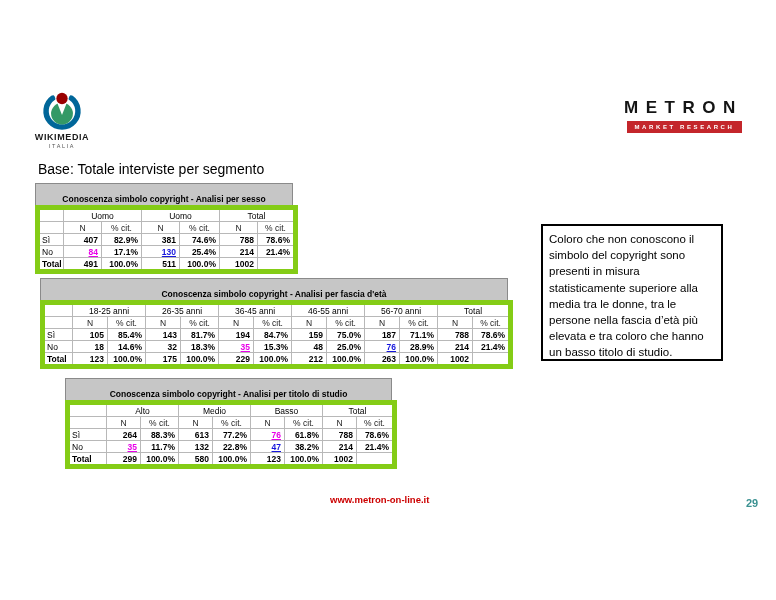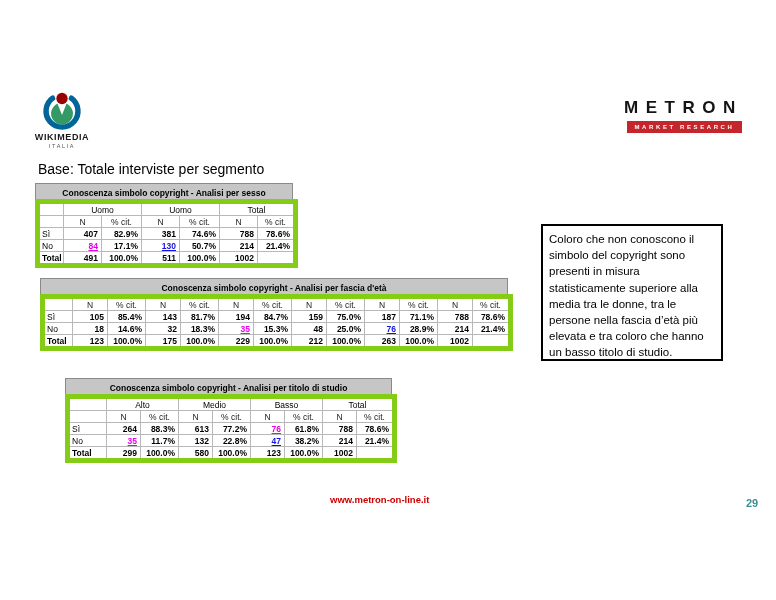--- a/index.html
+++ b/index.html
@@ -18,21 +18,21 @@
            white-space:nowrap;margin-left:3px;}
   .mt-bar{margin-top:3px;margin-left:6px;width:115px;height:12px;background:#c4262b;
           display:flex;align-items:center;justify-content:center;}
   .mt-tag{font-size:6px;font-weight:bold;letter-spacing:2.6px;color:#ffffff;white-space:nowrap;}
 
   .base-note{position:absolute;left:38px;top:161px;font-size:14px;color:#000;}
 
   
   .tblwrap{position:absolute;}
   .tbl-title{background:#c6c6c6;border:1px solid #8a8a8a;border-bottom:none;
-             font-weight:bold;font-size:8.5px;text-align:center;padding:4px 0 1px 0;color:#000;}
+             font-weight:bold;font-size:8.5px;text-align:center;padding:10px 0 1px 0;color:#000;}
   .tblwrap table{border-collapse:collapse;table-layout:fixed;width:100%;
                  border:5px solid #84cc16;background:#fff;}
   .tblwrap td{border:1px solid #b8b8b8;font-size:8.5px;height:11px;padding:0 3px 0 2px;
               overflow:hidden;white-space:nowrap;vertical-align:middle;}
   .tblwrap td.blank{padding:0;}
   .tblwrap td.grp{text-align:center;font-weight:normal;padding:0;}
   .tblwrap td.sub{text-align:center;color:#222;padding:0;}
   .tblwrap td.num{text-align:right;font-weight:bold;}
   .tblwrap td.rowlbl{text-align:left;}
   .tblwrap .b{font-weight:bold;}
@@ -112,21 +112,21 @@
             <td class="num">381</td>
             <td class="num">74.6%</td>
             <td class="num">788</td>
             <td class="num">78.6%</td>
           </tr>
           <tr>
             <td class="rowlbl">No</td>
             <td class="num magenta">84</td>
             <td class="num">17.1%</td>
             <td class="num blue">130</td>
-            <td class="num">50.7%</td>
+            <td class="num">25.4%</td>
             <td class="num">214</td>
             <td class="num">21.4%</td>
           </tr>
           <tr>
             <td class="rowlbl b">Total</td>
             <td class="num">491</td>
             <td class="num">100.0%</td>
             <td class="num">511</td>
             <td class="num">100.0%</td>
             <td class="num">1002</td>
@@ -148,20 +148,29 @@
           <col style="width: 35px;">
           <col style="width: 38px;">
           <col style="width: 35px;">
           <col style="width: 38px;">
           <col style="width: 35px;">
           <col style="width: 38px;">
           <col style="width: 35px;">
           <col style="width: 38px;">
         </colgroup>
         <tbody>
+          <tr>
+            <td class="blank"></td>
+            <td class="grp" colspan="2">18-25 anni</td>
+            <td class="grp" colspan="2">26-35 anni</td>
+            <td class="grp" colspan="2">36-45 anni</td>
+            <td class="grp" colspan="2">46-55 anni</td>
+            <td class="grp" colspan="2">56-70 anni</td>
+            <td class="grp b" colspan="2">Total</td>
+          </tr>
           <tr>
             <td class="blank"></td>
             <td class="sub">N</td>
             <td class="sub">% cit.</td>
             <td class="sub">N</td>
             <td class="sub">% cit.</td>
             <td class="sub">N</td>
             <td class="sub">% cit.</td>
             <td class="sub">N</td>
             <td class="sub">% cit.</td>

